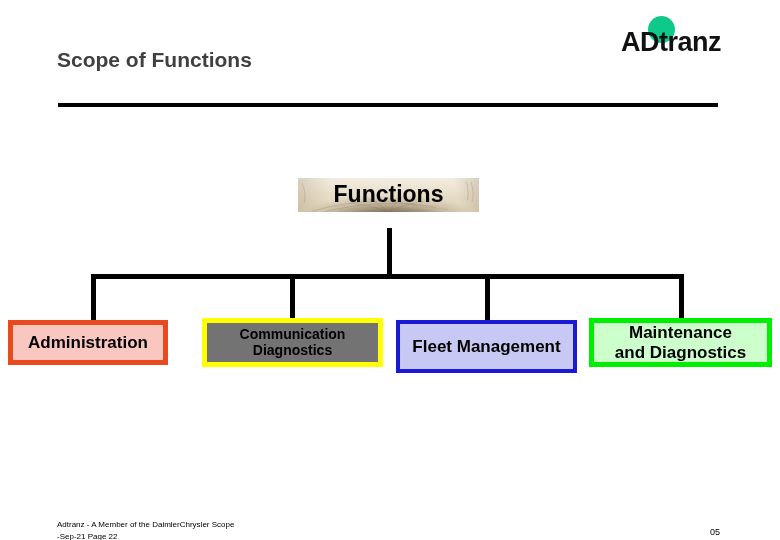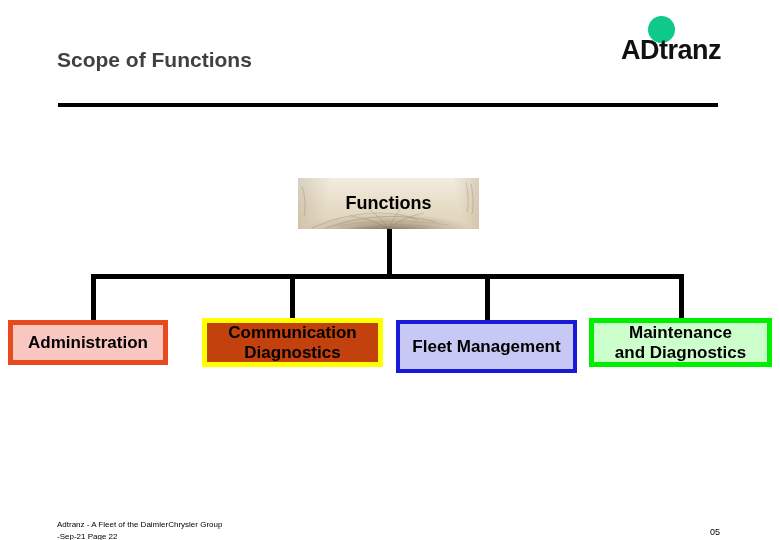--- a/index.html
+++ b/index.html
@@ -51,21 +51,21 @@
     position: absolute;
     left: 42px;
     top: 0px;
     width: 27px;
     height: 27px;
     border-radius: 50%;
   }
   #logo-word {
     position: absolute;
     left: 0px;
-    top: 19px;
+    top: 11px;
     width: 130px;
     text-align: center;
     font-size: 27px;
     font-weight: bold;
     color: #111111;
     letter-spacing: -0.5px;
   }
 
   
   .conn {
@@ -102,22 +102,22 @@
     text-align: center;
     font-weight: bold;
     color: #000000;
     line-height: 1.12;
   }
 
   #node-root {
     left: 298px;
     top: 178px;
     width: 181px;
-    height: 51px;
-    font-size: 18px;
+    height: 34px;
+    font-size: 23px;
     
     background-color: #e9e0cd;
     background-image:
       radial-gradient(ellipse 120px 26px at 50% 104%,
           rgba(90,72,48,0.55) 0%, rgba(90,72,48,0.18) 45%, rgba(90,72,48,0) 70%),
       radial-gradient(ellipse 90px 14px at 50% 112%,
           rgba(60,48,30,0.45) 0%, rgba(60,48,30,0) 72%),
       linear-gradient(100deg,
           rgba(120,98,66,0.20) 0%, rgba(120,98,66,0) 18%),
       linear-gradient(255deg,
@@ -145,22 +145,22 @@
     height: 45px;
     font-size: 17px;
     background: #f9c6c0;
     border: 5px solid #e8491d;
   }
   #node-communication {
     left: 202px;
     top: 318px;
     width: 181px;
     height: 49px;
-    font-size: 17px;
-    background: #c2410c;
+    font-size: 14px;
+    background: #737373;
     border: 5px solid #ffff00;
   }
   #node-fleet {
     left: 396px;
     top: 320px;
     width: 181px;
     height: 53px;
     font-size: 17px;
     background: #c8c8f5;
     border: 4px solid #1a1ad6;
@@ -252,19 +252,19 @@
   </div>
 
   <div class="node" id="node-maintenance">
     <span>
       <span>Maintenance</span><br>
       <span>and Diagnostics</span>
     </span>
   </div>
 
   <div id="footer-left">
-    <div>Adtranz - A Fleet of the DaimlerChrysler Group</div>
+    <div>Adtranz - A Member of the DaimlerChrysler Scope</div>
     <div>-Sep-21  Page 22</div>
   </div>
 
   <div id="footer-page">05</div>
 
 </div>
 
 </body></html>

